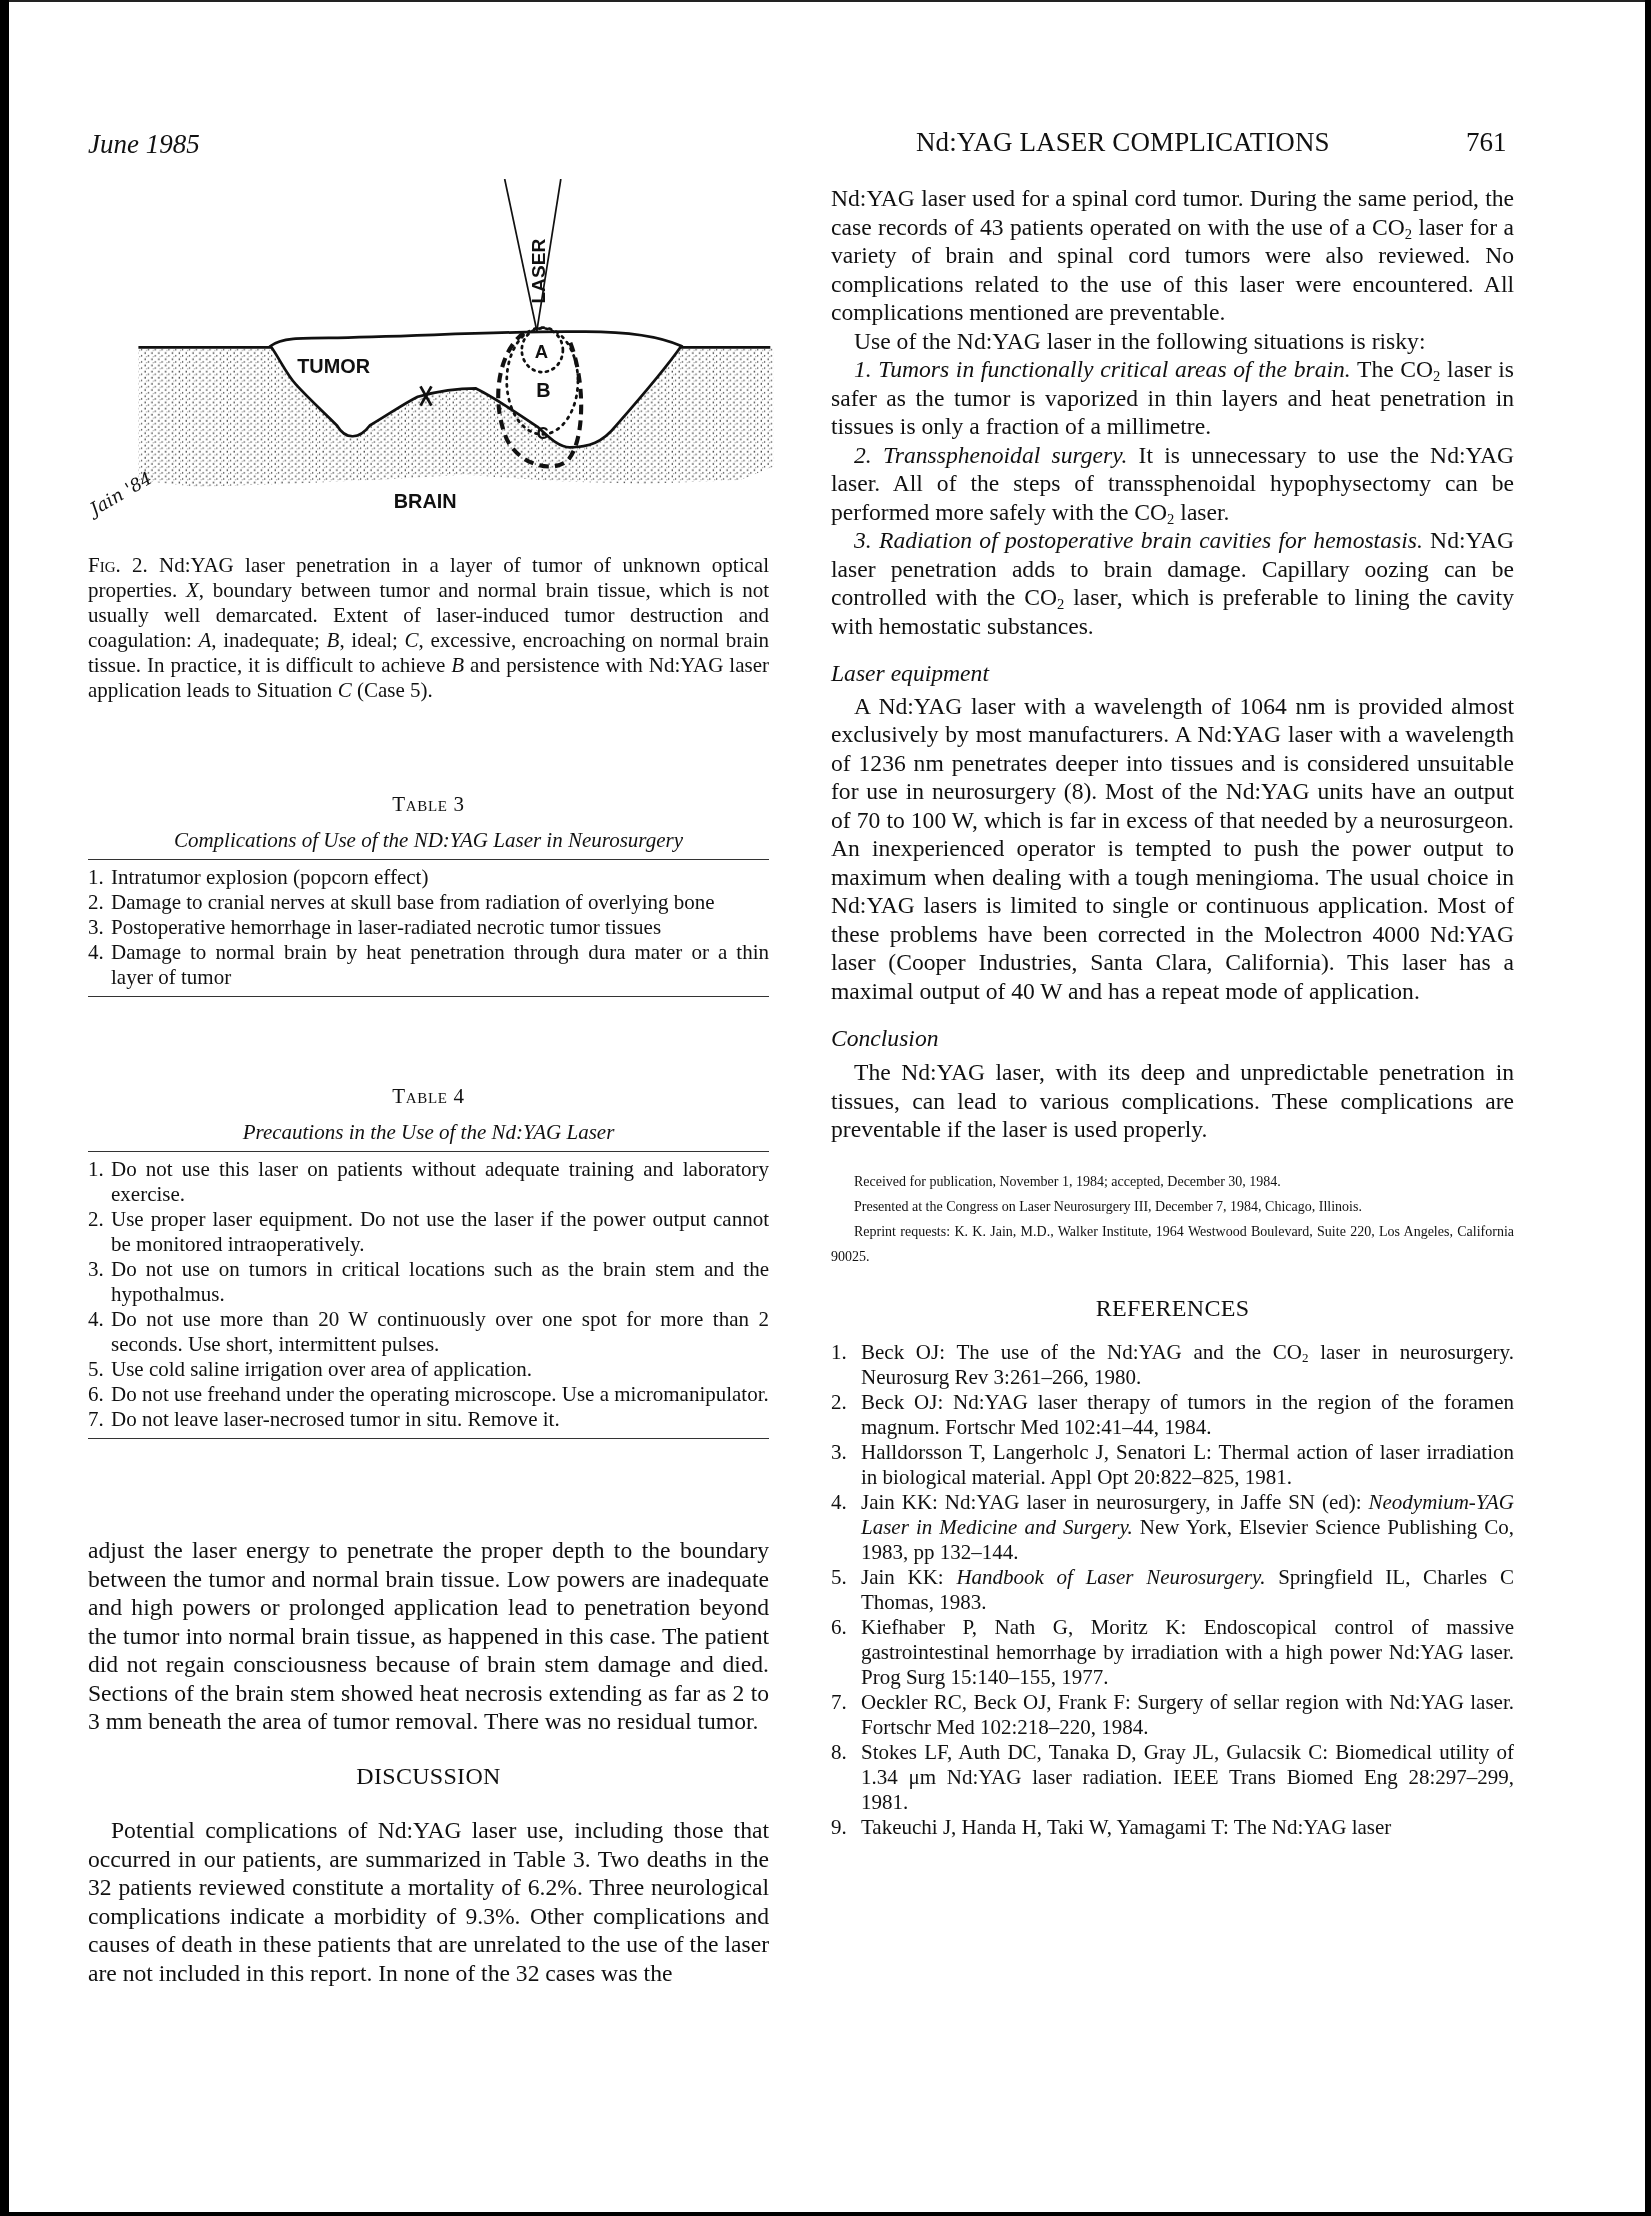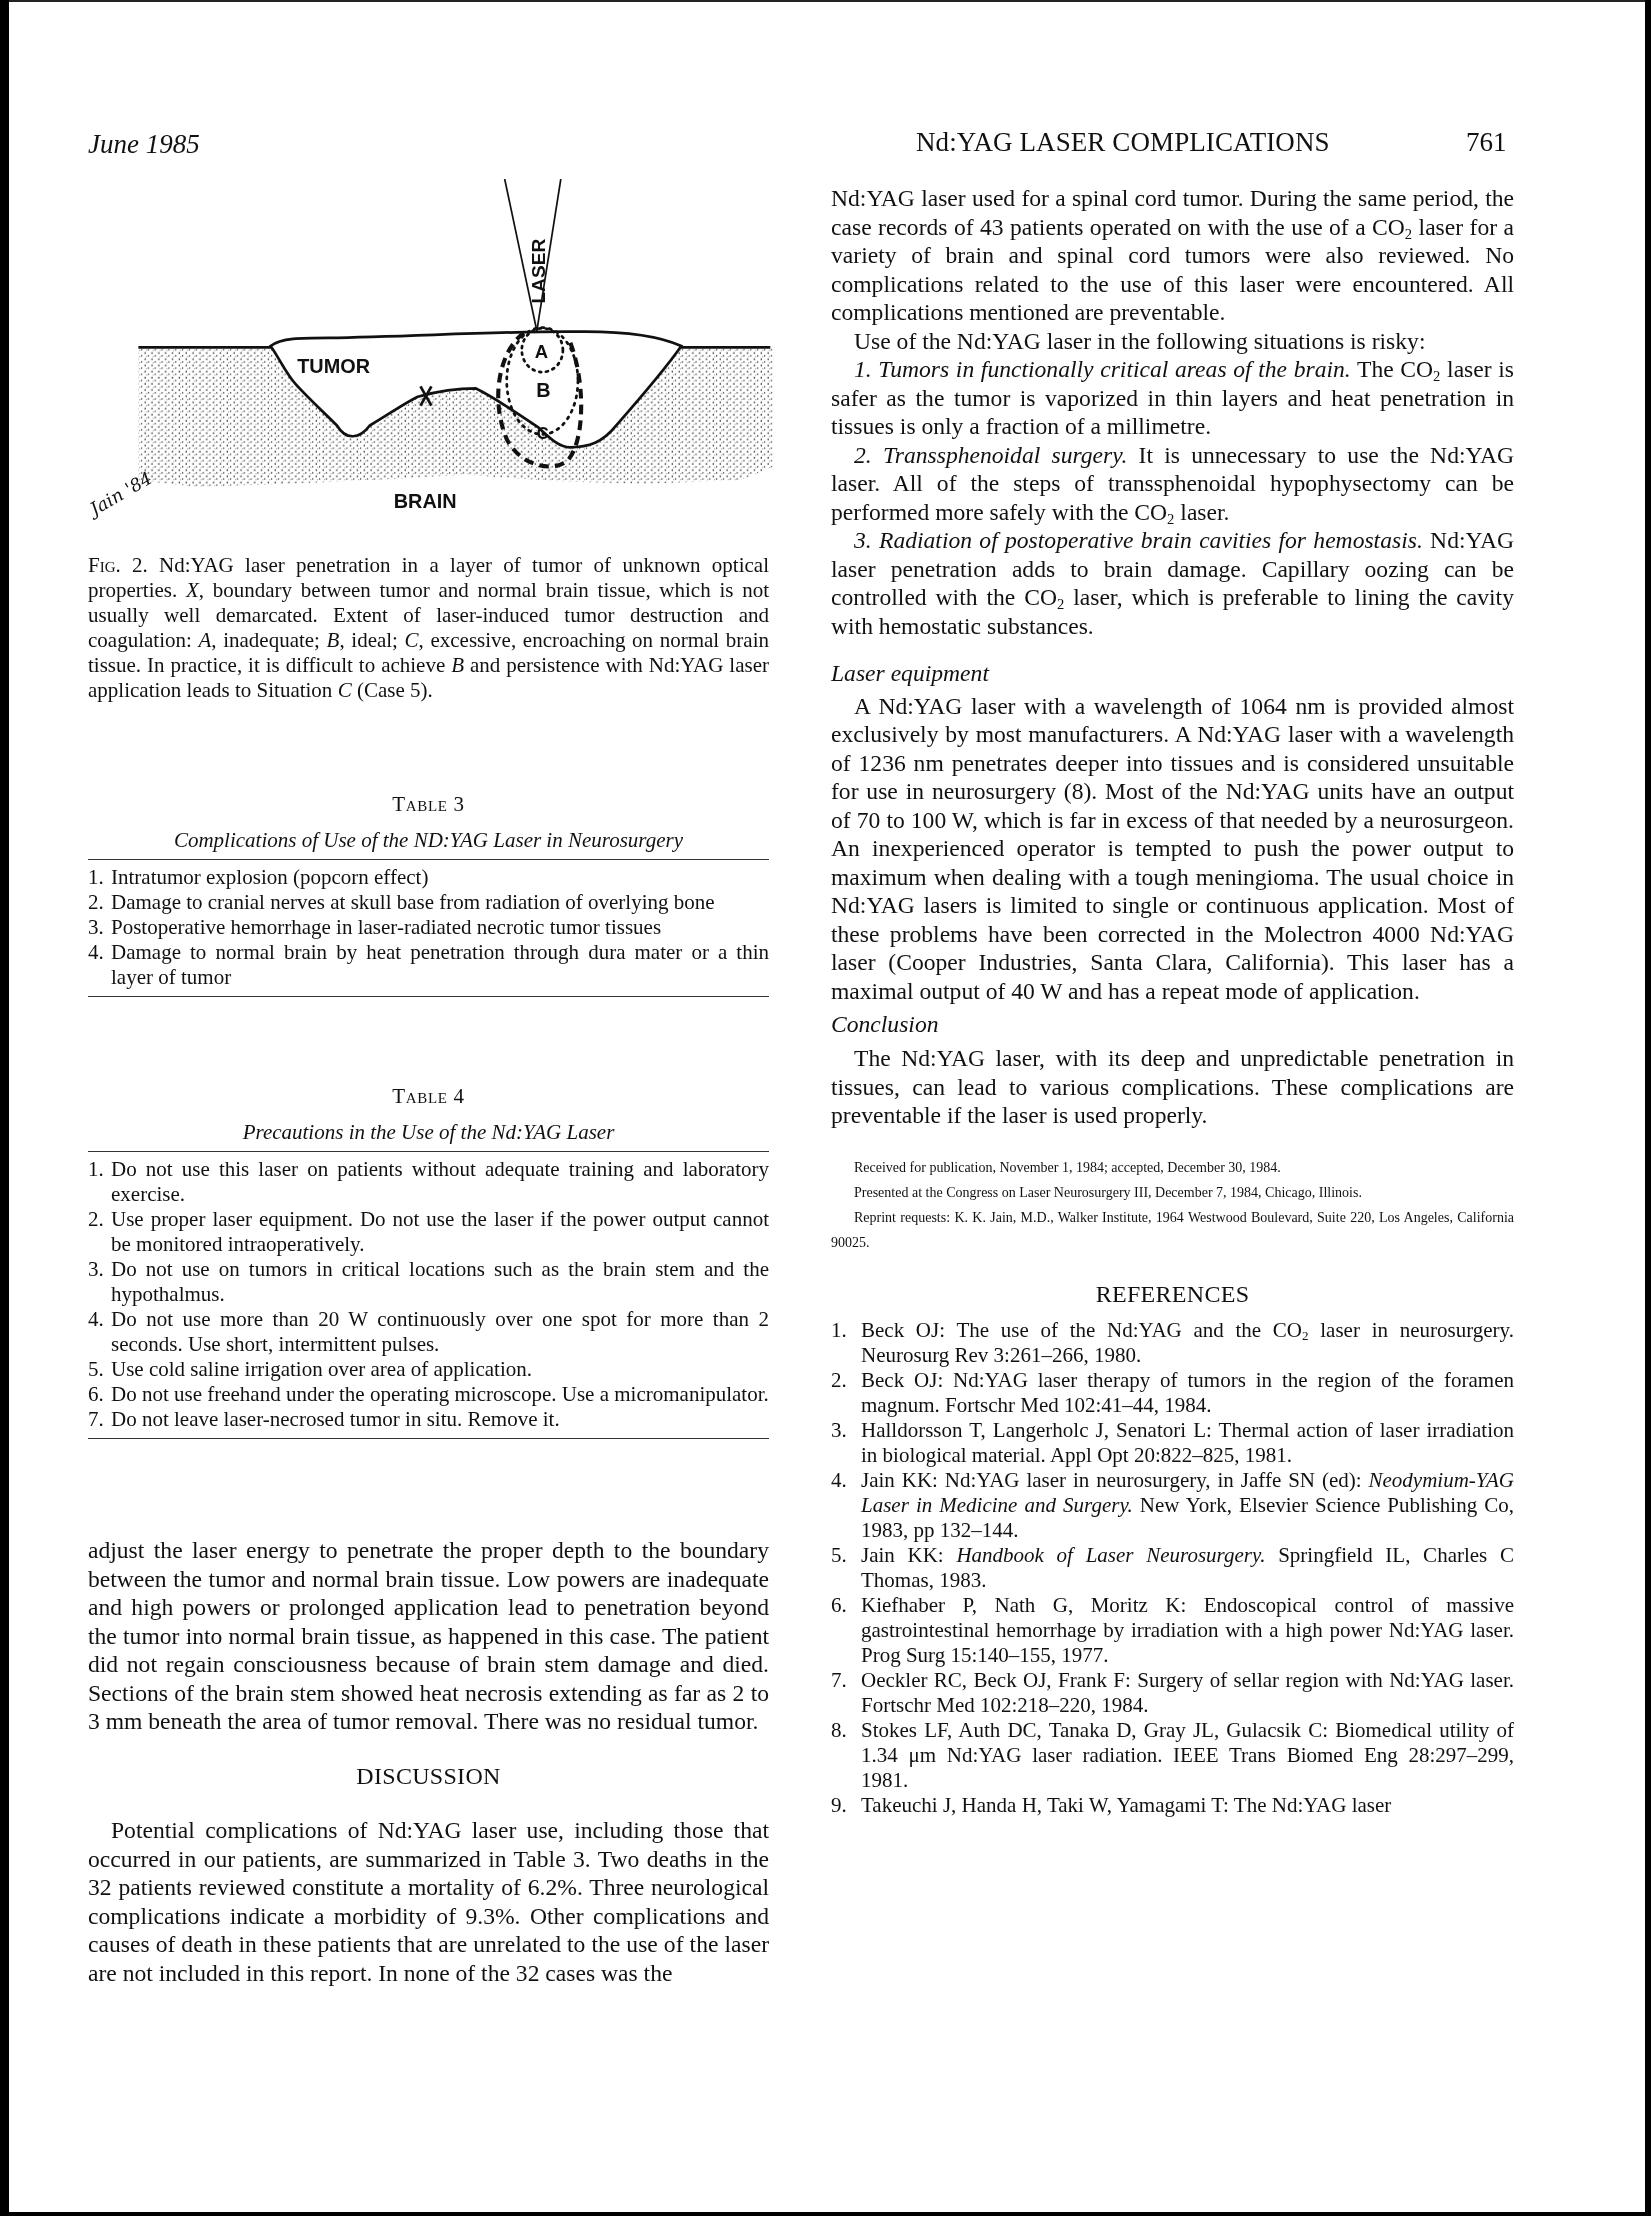--- a/index.html
+++ b/index.html
@@ -142,30 +142,30 @@
 <div class="col col-right" style="top:184px;">
   <p><span>Nd:YAG laser used for a spinal cord tumor. During the same period, the case records of 43 patients operated on with the use of a CO</span><sub>2</sub><span> laser for a variety of brain and spinal cord tumors were also reviewed. No complications related to the use of this laser were encountered. All complications mentioned are preventable.</span></p>
   <p class="indent">Use of the Nd:YAG laser in the following situations is risky:</p>
   <p class="indent"><span class="it">1. Tumors in functionally critical areas of the brain.</span><span> The CO</span><sub>2</sub><span> laser is safer as the tumor is vaporized in thin layers and heat penetration in tissues is only a fraction of a millimetre.</span></p>
   <p class="indent"><span class="it">2. Transsphenoidal surgery.</span><span> It is unnecessary to use the Nd:YAG laser. All of the steps of transsphenoidal hypophysectomy can be performed more safely with the CO</span><sub>2</sub><span> laser.</span></p>
   <p class="indent"><span class="it">3. Radiation of postoperative brain cavities for hemostasis.</span><span> Nd:YAG laser penetration adds to brain damage. Capillary oozing can be controlled with the CO</span><sub>2</sub><span> laser, which is preferable to lining the cavity with hemostatic substances.</span></p>
 
   <div class="subsection-head" style="margin-top:19px; margin-bottom:4.1px;">Laser equipment</div>
   <p class="indent">A Nd:YAG laser with a wavelength of 1064 nm is provided almost exclusively by most manufacturers. A Nd:YAG laser with a wavelength of 1236 nm penetrates deeper into tissues and is considered unsuitable for use in neurosurgery (8). Most of the Nd:YAG units have an output of 70 to 100 W, which is far in excess of that needed by a neurosurgeon. An inexperienced operator is tempted to push the power output to maximum when dealing with a tough meningioma. The usual choice in Nd:YAG lasers is limited to single or continuous application. Most of these problems have been corrected in the Molectron 4000 Nd:YAG laser (Cooper Industries, Santa Clara, California). This laser has a maximal output of 40 W and has a repeat mode of application.</p>
 
-  <div class="subsection-head" style="margin-top:5px; margin-bottom:5.5px;">Conclusion</div>
+  <div class="subsection-head" style="margin-top:19px; margin-bottom:5.5px;">Conclusion</div>
   <p class="indent">The Nd:YAG laser, with its deep and unpredictable penetration in tissues, can lead to various complications. These complications are preventable if the laser is used properly.</p>
 
   <div class="notes" style="margin-top:25px;">
     <p class="indent">Received for publication, November 1, 1984; accepted, December 30, 1984.</p>
     <p class="indent">Presented at the Congress on Laser Neurosurgery III, December 7, 1984, Chicago, Illinois.</p>
     <p class="indent">Reprint requests: K. K. Jain, M.D., Walker Institute, 1964 Westwood Boulevard, Suite 220, Los Angeles, California 90025.</p>
   </div>
 
-  <div class="section-head" style="margin-top:25px; margin-bottom:10px;">REFERENCES</div>
+  <div class="section-head" style="margin-top:25px; margin-bottom:18px;">REFERENCES</div>
   <ol class="refs">
     <li><span class="num">1.</span><span>Beck OJ: The use of the Nd:YAG and the CO</span><sub>2</sub><span> laser in neurosurgery. Neurosurg Rev 3:261–266, 1980.</span></li>
     <li><span class="num">2.</span><span>Beck OJ: Nd:YAG laser therapy of tumors in the region of the foramen magnum. Fortschr Med 102:41–44, 1984.</span></li>
     <li><span class="num">3.</span><span>Halldorsson T, Langerholc J, Senatori L: Thermal action of laser irradiation in biological material. Appl Opt 20:822–825, 1981.</span></li>
     <li><span class="num">4.</span><span>Jain KK: Nd:YAG laser in neurosurgery, in Jaffe SN (ed): </span><span class="it">Neodymium-YAG Laser in Medicine and Surgery.</span><span> New York, Elsevier Science Publishing Co, 1983, pp 132–144.</span></li>
     <li><span class="num">5.</span><span>Jain KK: </span><span class="it">Handbook of Laser Neurosurgery.</span><span> Springfield IL, Charles C Thomas, 1983.</span></li>
     <li><span class="num">6.</span><span>Kiefhaber P, Nath G, Moritz K: Endoscopical control of massive gastrointestinal hemorrhage by irradiation with a high power Nd:YAG laser. Prog Surg 15:140–155, 1977.</span></li>
     <li><span class="num">7.</span><span>Oeckler RC, Beck OJ, Frank F: Surgery of sellar region with Nd:YAG laser. Fortschr Med 102:218–220, 1984.</span></li>
     <li><span class="num">8.</span><span>Stokes LF, Auth DC, Tanaka D, Gray JL, Gulacsik C: Biomedical utility of 1.34 μm Nd:YAG laser radiation. IEEE Trans Biomed Eng 28:297–299, 1981.</span></li>
     <li><span class="num">9.</span><span>Takeuchi J, Handa H, Taki W, Yamagami T: The Nd:YAG laser</span></li>

